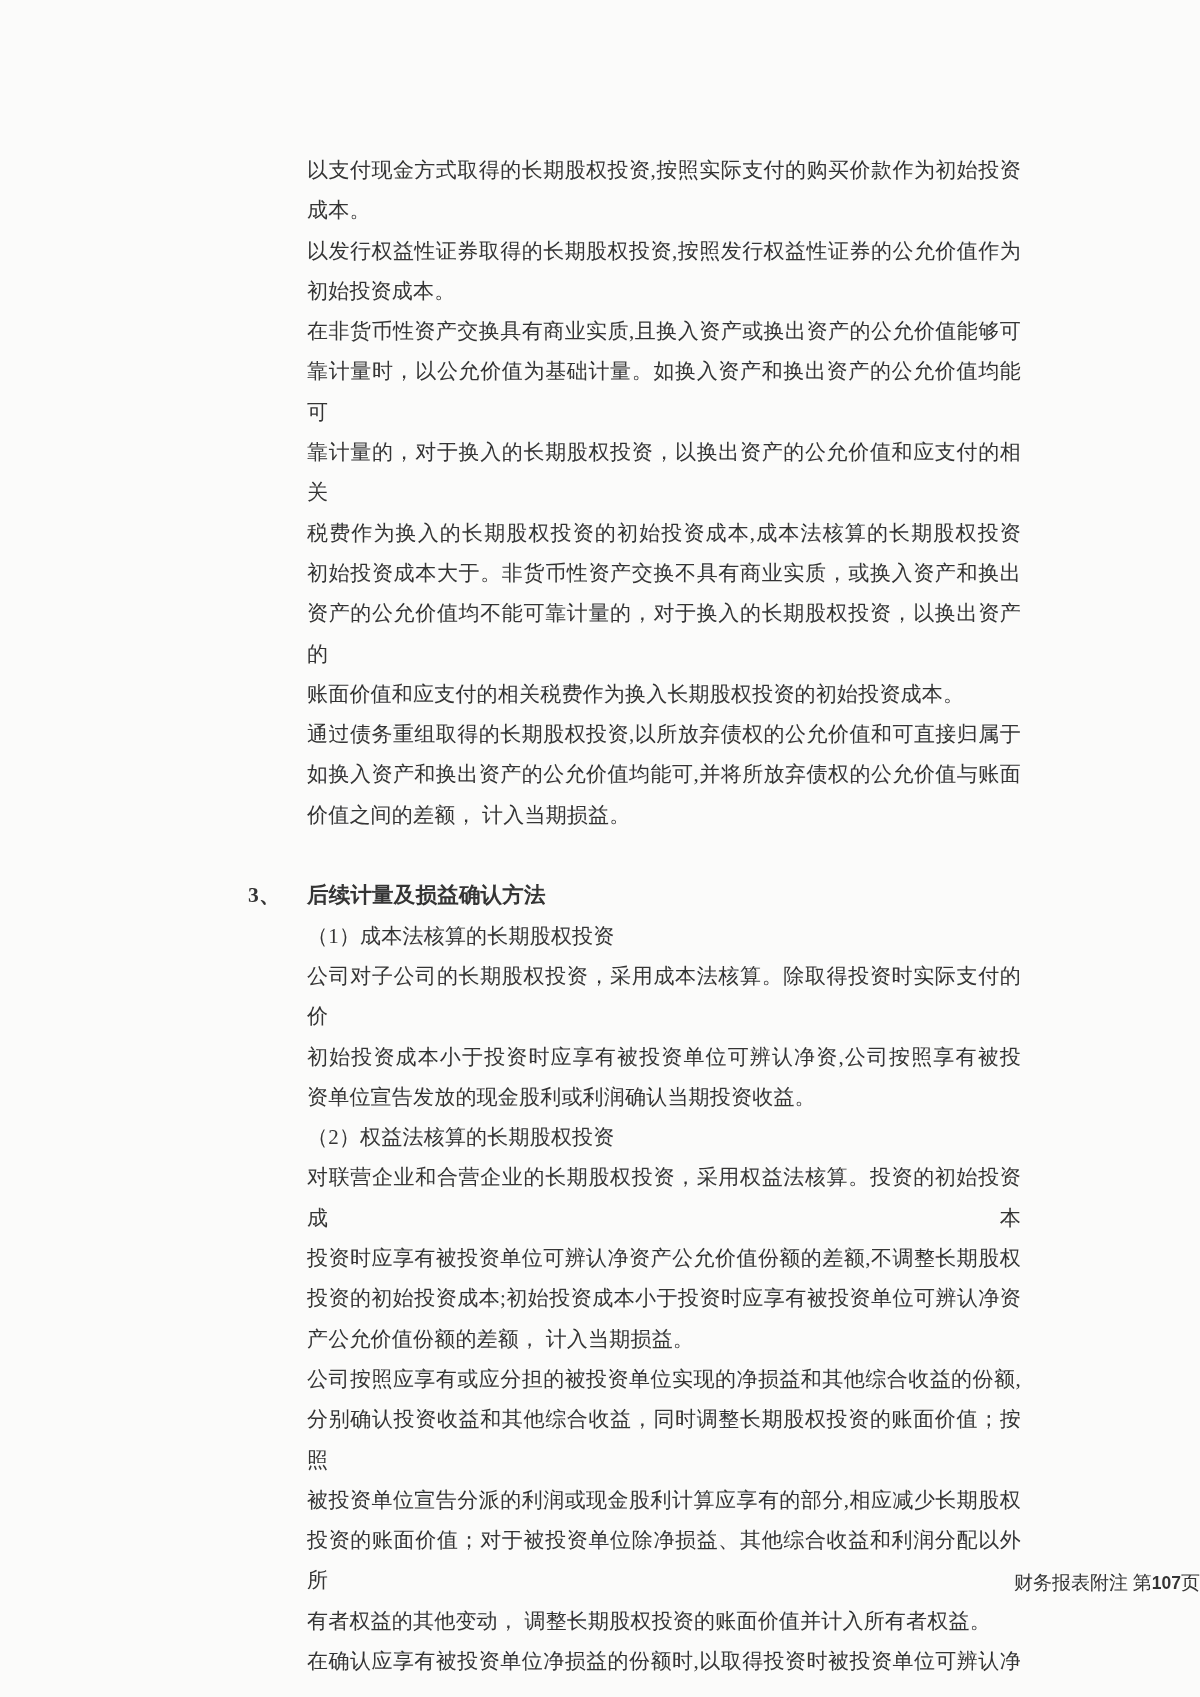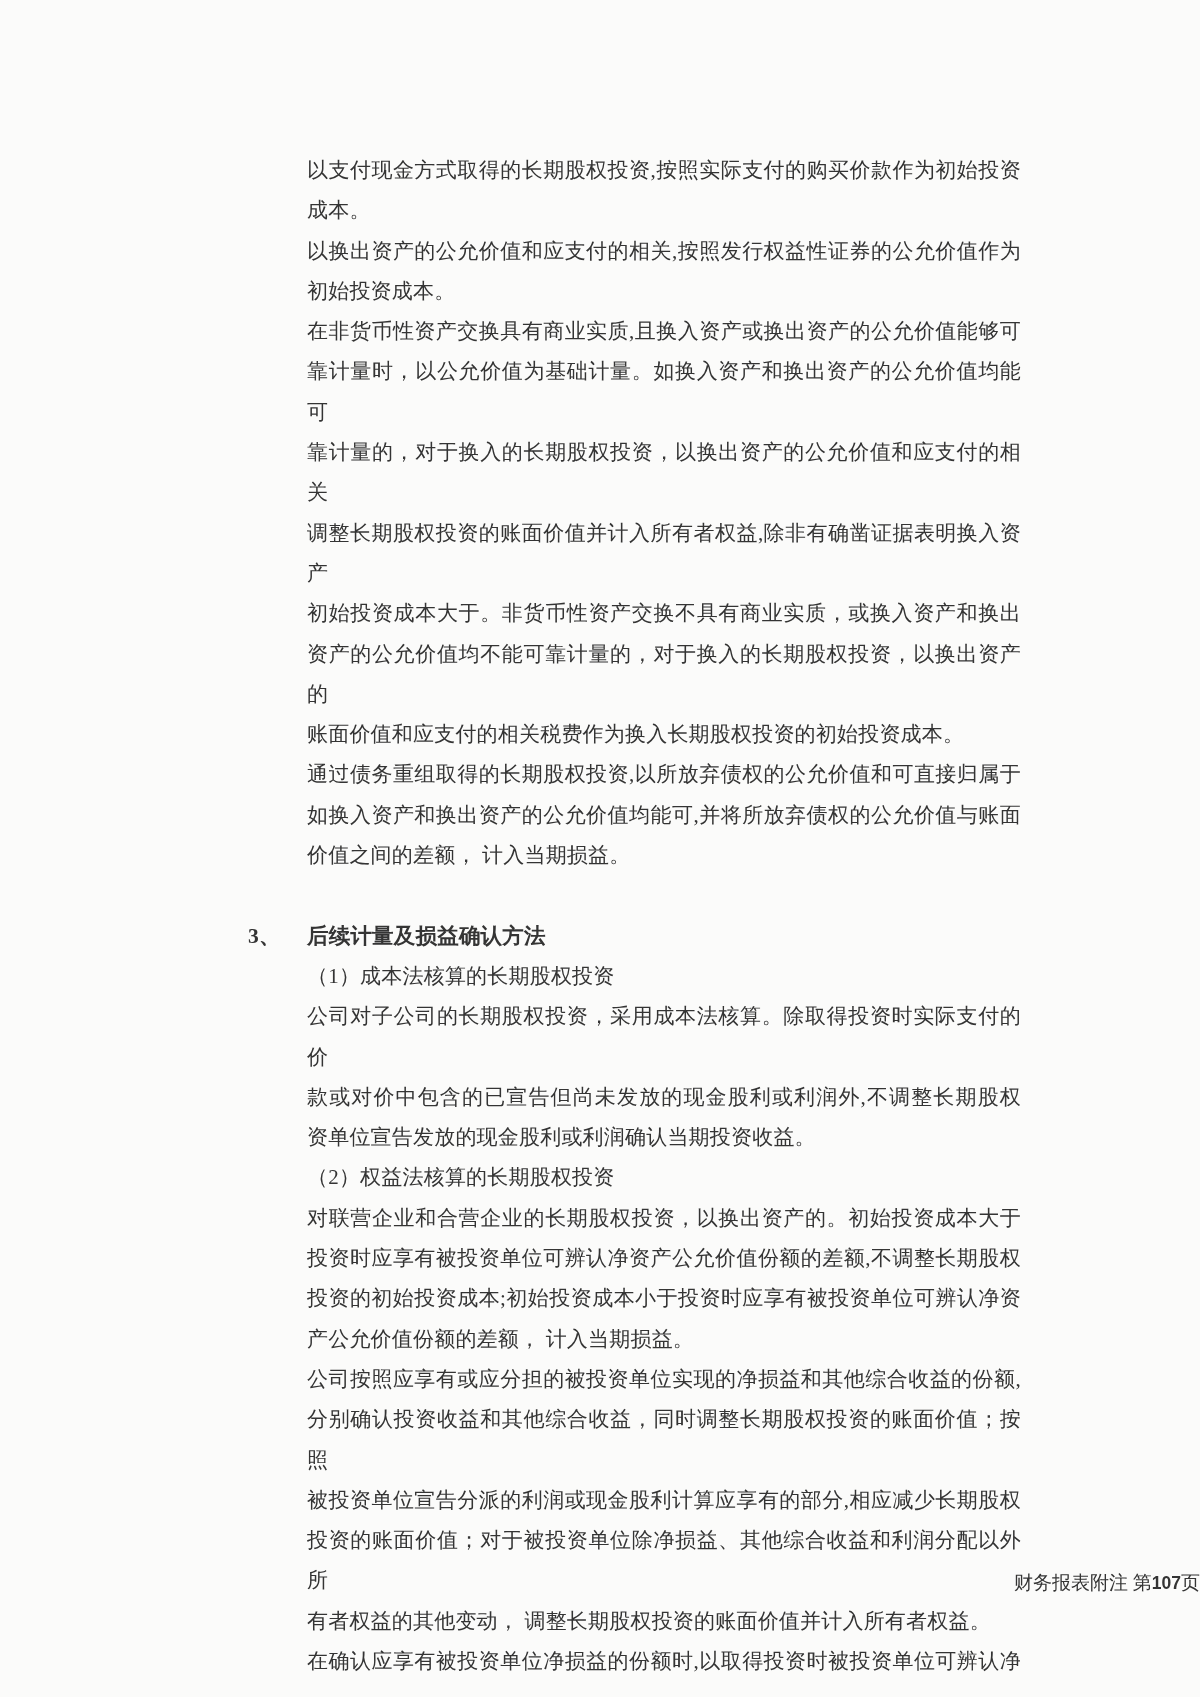--- a/index.html
+++ b/index.html
@@ -57,39 +57,39 @@
     font-size:17.5px;
   }
 </style>
 </head>
 <body>
 
 <div class="page">
   <main class="content">
       <div class="line">以支付现金方式取得的长期股权投资,按照实际支付的购买价款作为初始投资</div>
       <div class="line last">成本。</div>
-      <div class="line">以换出资产的公允价值和应支付的相关,按照发行权益性证券的公允价值作为</div>
+      <div class="line">以发行权益性证券取得的长期股权投资,按照发行权益性证券的公允价值作为</div>
       <div class="line last">初始投资成本。</div>
       <div class="line">在非货币性资产交换具有商业实质,且换入资产或换出资产的公允价值能够可</div>
       <div class="line">靠计量时，以公允价值为基础计量。如换入资产和换出资产的公允价值均能可</div>
       <div class="line">靠计量的，对于换入的长期股权投资，以换出资产的公允价值和应支付的相关</div>
-      <div class="line">调整长期股权投资的账面价值并计入所有者权益,除非有确凿证据表明换入资产</div>
+      <div class="line">税费作为换入的长期股权投资的初始投资成本,成本法核算的长期股权投资</div>
       <div class="line">初始投资成本大于。非货币性资产交换不具有商业实质，或换入资产和换出</div>
       <div class="line">资产的公允价值均不能可靠计量的，对于换入的长期股权投资，以换出资产的</div>
       <div class="line last">账面价值和应支付的相关税费作为换入长期股权投资的初始投资成本。</div>
       <div class="line">通过债务重组取得的长期股权投资,以所放弃债权的公允价值和可直接归属于</div>
       <div class="line">如换入资产和换出资产的公允价值均能可,并将所放弃债权的公允价值与账面</div>
       <div class="line last">价值之间的差额， 计入当期损益。</div>
       <div class="heading"><span class="hnum">3、</span><span>后续计量及损益确认方法</span></div>
       <div class="line last">（1）成本法核算的长期股权投资</div>
       <div class="line">公司对子公司的长期股权投资，采用成本法核算。除取得投资时实际支付的价</div>
-      <div class="line">款或对价中包含的已宣告但尚未发放的现金股利或利润外,不调整长期股权</div>
+      <div class="line">初始投资成本小于投资时应享有被投资单位可辨认净资,公司按照享有被投</div>
       <div class="line last">资单位宣告发放的现金股利或利润确认当期投资收益。</div>
       <div class="line last">（2）权益法核算的长期股权投资</div>
-      <div class="line">对联营企业和合营企业的长期股权投资，以换出资产的。初始投资成本大于</div>
+      <div class="line">对联营企业和合营企业的长期股权投资，采用权益法核算。投资的初始投资成本</div>
       <div class="line">投资时应享有被投资单位可辨认净资产公允价值份额的差额,不调整长期股权</div>
       <div class="line">投资的初始投资成本;初始投资成本小于投资时应享有被投资单位可辨认净资</div>
       <div class="line last">产公允价值份额的差额， 计入当期损益。</div>
       <div class="line">公司按照应享有或应分担的被投资单位实现的净损益和其他综合收益的份额,</div>
       <div class="line">分别确认投资收益和其他综合收益，同时调整长期股权投资的账面价值；按照</div>
       <div class="line">被投资单位宣告分派的利润或现金股利计算应享有的部分,相应减少长期股权</div>
       <div class="line">投资的账面价值；对于被投资单位除净损益、其他综合收益和利润分配以外所</div>
       <div class="line last">有者权益的其他变动， 调整长期股权投资的账面价值并计入所有者权益。</div>
       <div class="line">在确认应享有被投资单位净损益的份额时,以取得投资时被投资单位可辨认净</div>
     </main>

